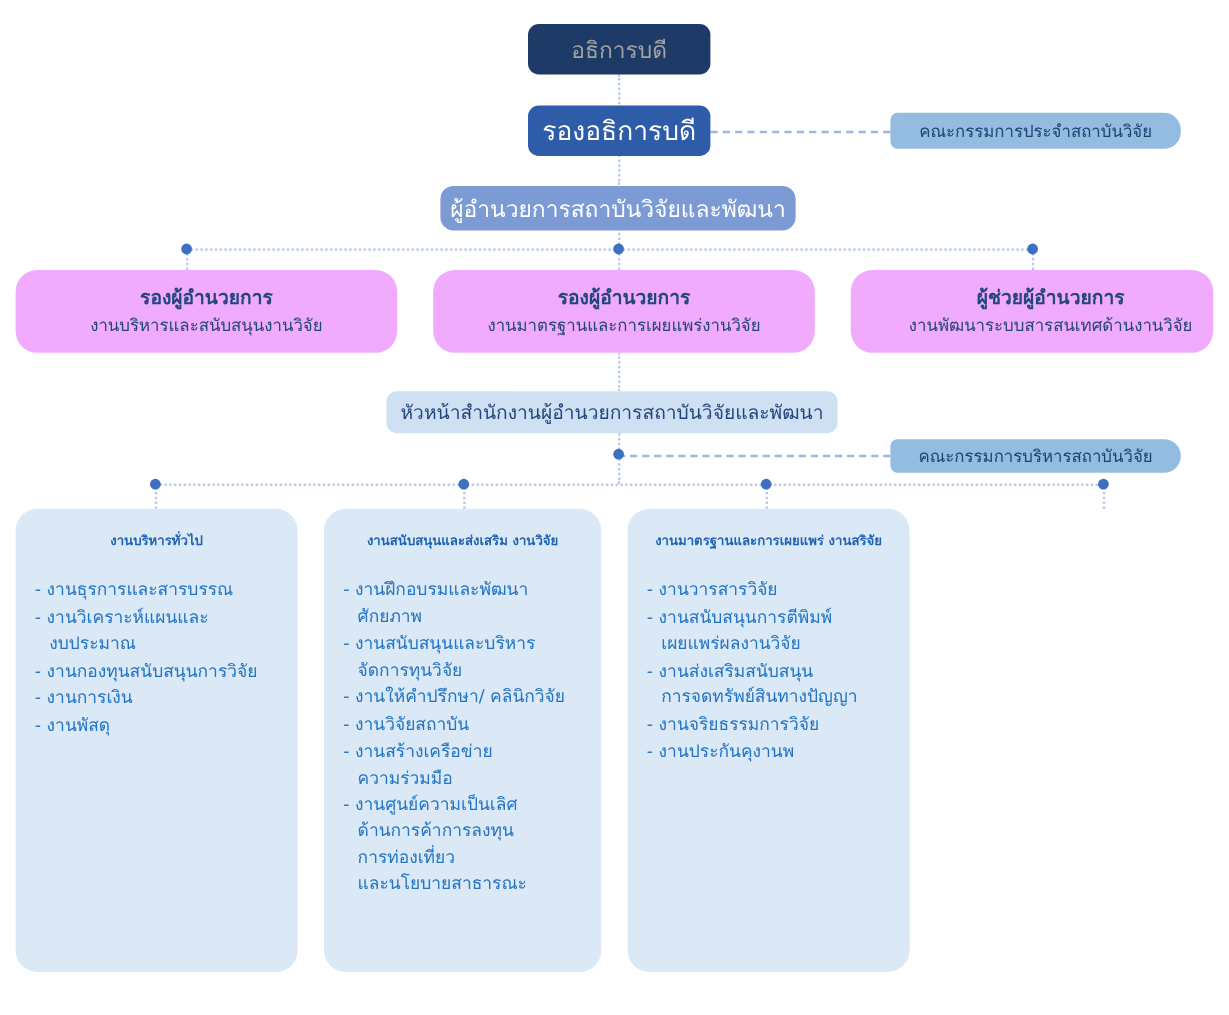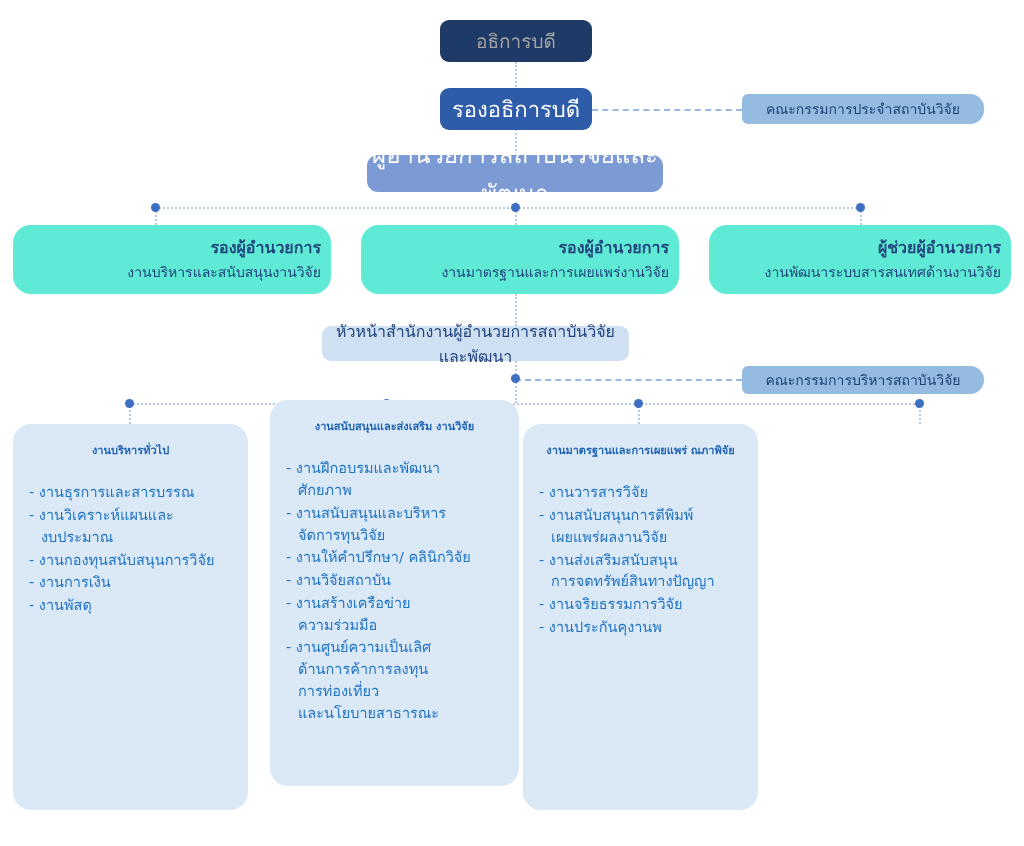--- a/index.html
+++ b/index.html
@@ -40,41 +40,40 @@
   }
   .node-vice-rector {
     background: #2f5ca8;
     color: #ffffff;
     font-size: 22px;
     border-radius: 9px;
   }
   .node-director {
     background: #7c9bd4;
     color: #ffffff;
-    font-size: 24px;
+    font-size: 19px;
     border-radius: 11px;
   }
   .node-office-head {
     background: #cfe0f2;
     color: #23457e;
     font-size: 16px;
     border-radius: 9px;
   }
   .node-committee {
     background: #93bce0;
     color: #1d4374;
     font-size: 14px;
     border-radius: 6px 14px 14px 6px;
   }
   .node-deputy {
-    background: #5eead4;
+    background: #f0abfc;
     color: #23457e;
     border-radius: 18px;
     padding: 6px 10px;
-    align-items: flex-end;
   }
   .deputy-title {
     font-size: 16px;
     font-weight: bold;
     line-height: 1.35;
   }
   .deputy-sub {
     font-size: 14px;
     line-height: 1.35;
     margin-top: 4px;
@@ -194,58 +193,58 @@
   <div class="node node-deputy" style="left:361px; top:225px; width:318px; height:69px;">
     <div class="deputy-title">รองผู้อำนวยการ</div>
     <div class="deputy-sub">งานมาตรฐานและการเผยแพร่งานวิจัย</div>
   </div>
 
   <div class="node node-deputy" style="left:709px; top:225px; width:302px; height:69px;padding-left:41px;">
     <div class="deputy-title">ผู้ช่วยผู้อำนวยการ</div>
     <div class="deputy-sub">งานพัฒนาระบบสารสนเทศด้านงานวิจัย</div>
   </div>
 
-  <div class="node node-office-head" style="left:322px; top:326px; width:307px; height:35px;">หัวหน้าสำนักงานผู้อำนวยการสถาบันวิจัยและพัฒนา</div>
+  <div class="node node-office-head" style="left:322px; top:326px; width:376px; height:35px;">หัวหน้าสำนักงานผู้อำนวยการสถาบันวิจัยและพัฒนา</div>
 
   <div class="node node-committee" style="left:742px; top:366px; width:242px; height:28px;">คณะกรรมการบริหารสถาบันวิจัย</div>
 
   <div class="unit-card" style="left:13px; top:424px; width:235px; height:386px;">
     <div class="unit-title">งานบริหารทั่วไป</div>
     <ul class="unit-list">
       <li>- งานธุรการและสารบรรณ</li>
       <li>- งานวิเคราะห์แผนและ
 งบประมาณ</li>
       <li>- งานกองทุนสนับสนุนการวิจัย</li>
       <li>- งานการเงิน</li>
       <li>- งานพัสดุ</li>
     </ul>
   </div>
 
-  <div class="unit-card" style="left:270px; top:400px; width:249px; height:386px;">
+  <div class="unit-card" style="left:270px; top:424px; width:231px; height:386px;">
     <div class="unit-title">งานสนับสนุนและส่งเสริม
 งานวิจัย</div>
     <ul class="unit-list">
       <li>- งานฝึกอบรมและพัฒนา
   ศักยภาพ</li>
       <li>- งานสนับสนุนและบริหาร
   จัดการทุนวิจัย</li>
       <li>- งานให้คำปรึกษา/ คลินิกวิจัย</li>
       <li>- งานวิจัยสถาบัน</li>
       <li>- งานสร้างเครือข่าย
   ความร่วมมือ</li>
       <li>- งานศูนย์ความเป็นเลิศ
   ด้านการค้าการลงทุน
   การท่องเที่ยว
   และนโยบายสาธารณะ</li>
     </ul>
   </div>
 
   <div class="unit-card" style="left:523px; top:424px; width:235px; height:386px;">
     <div class="unit-title">งานมาตรฐานและการเผยแพร่
-ณภาพิจัย</div>
+งานสริจัย</div>
     <ul class="unit-list">
       <li>- งานวารสารวิจัย</li>
       <li>- งานสนับสนุนการตีพิมพ์
   เผยแพร่ผลงานวิจัย</li>
       <li>- งานส่งเสริมสนับสนุน
   การจดทรัพย์สินทางปัญญา</li>
       <li>- งานจริยธรรมการวิจัย</li>
       <li>- งานประกันคุงานพ</li>
     </ul>
   </div>

